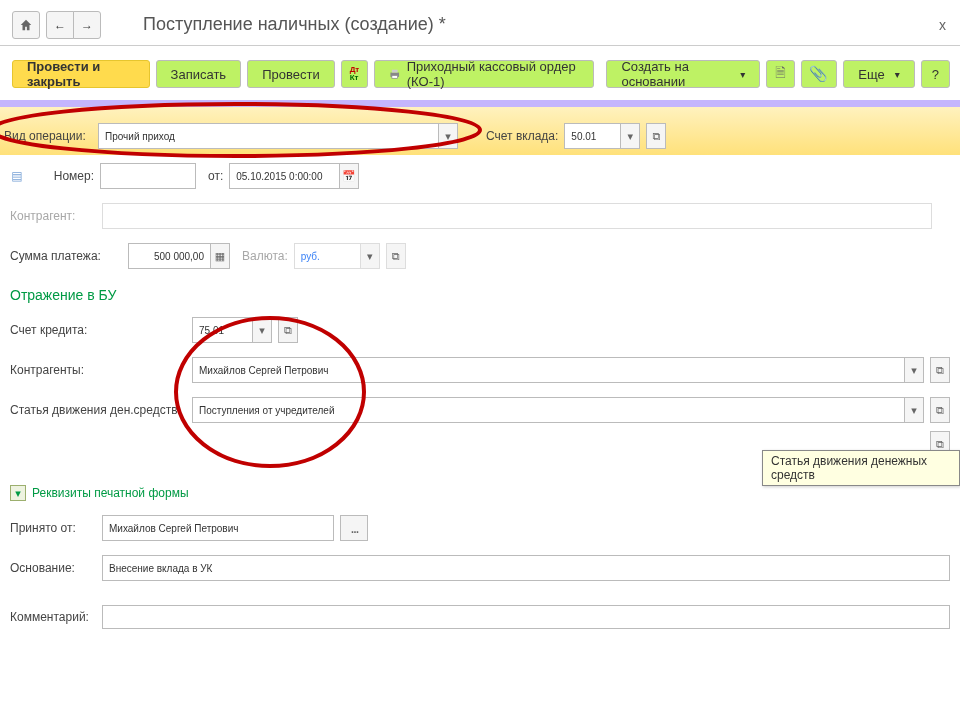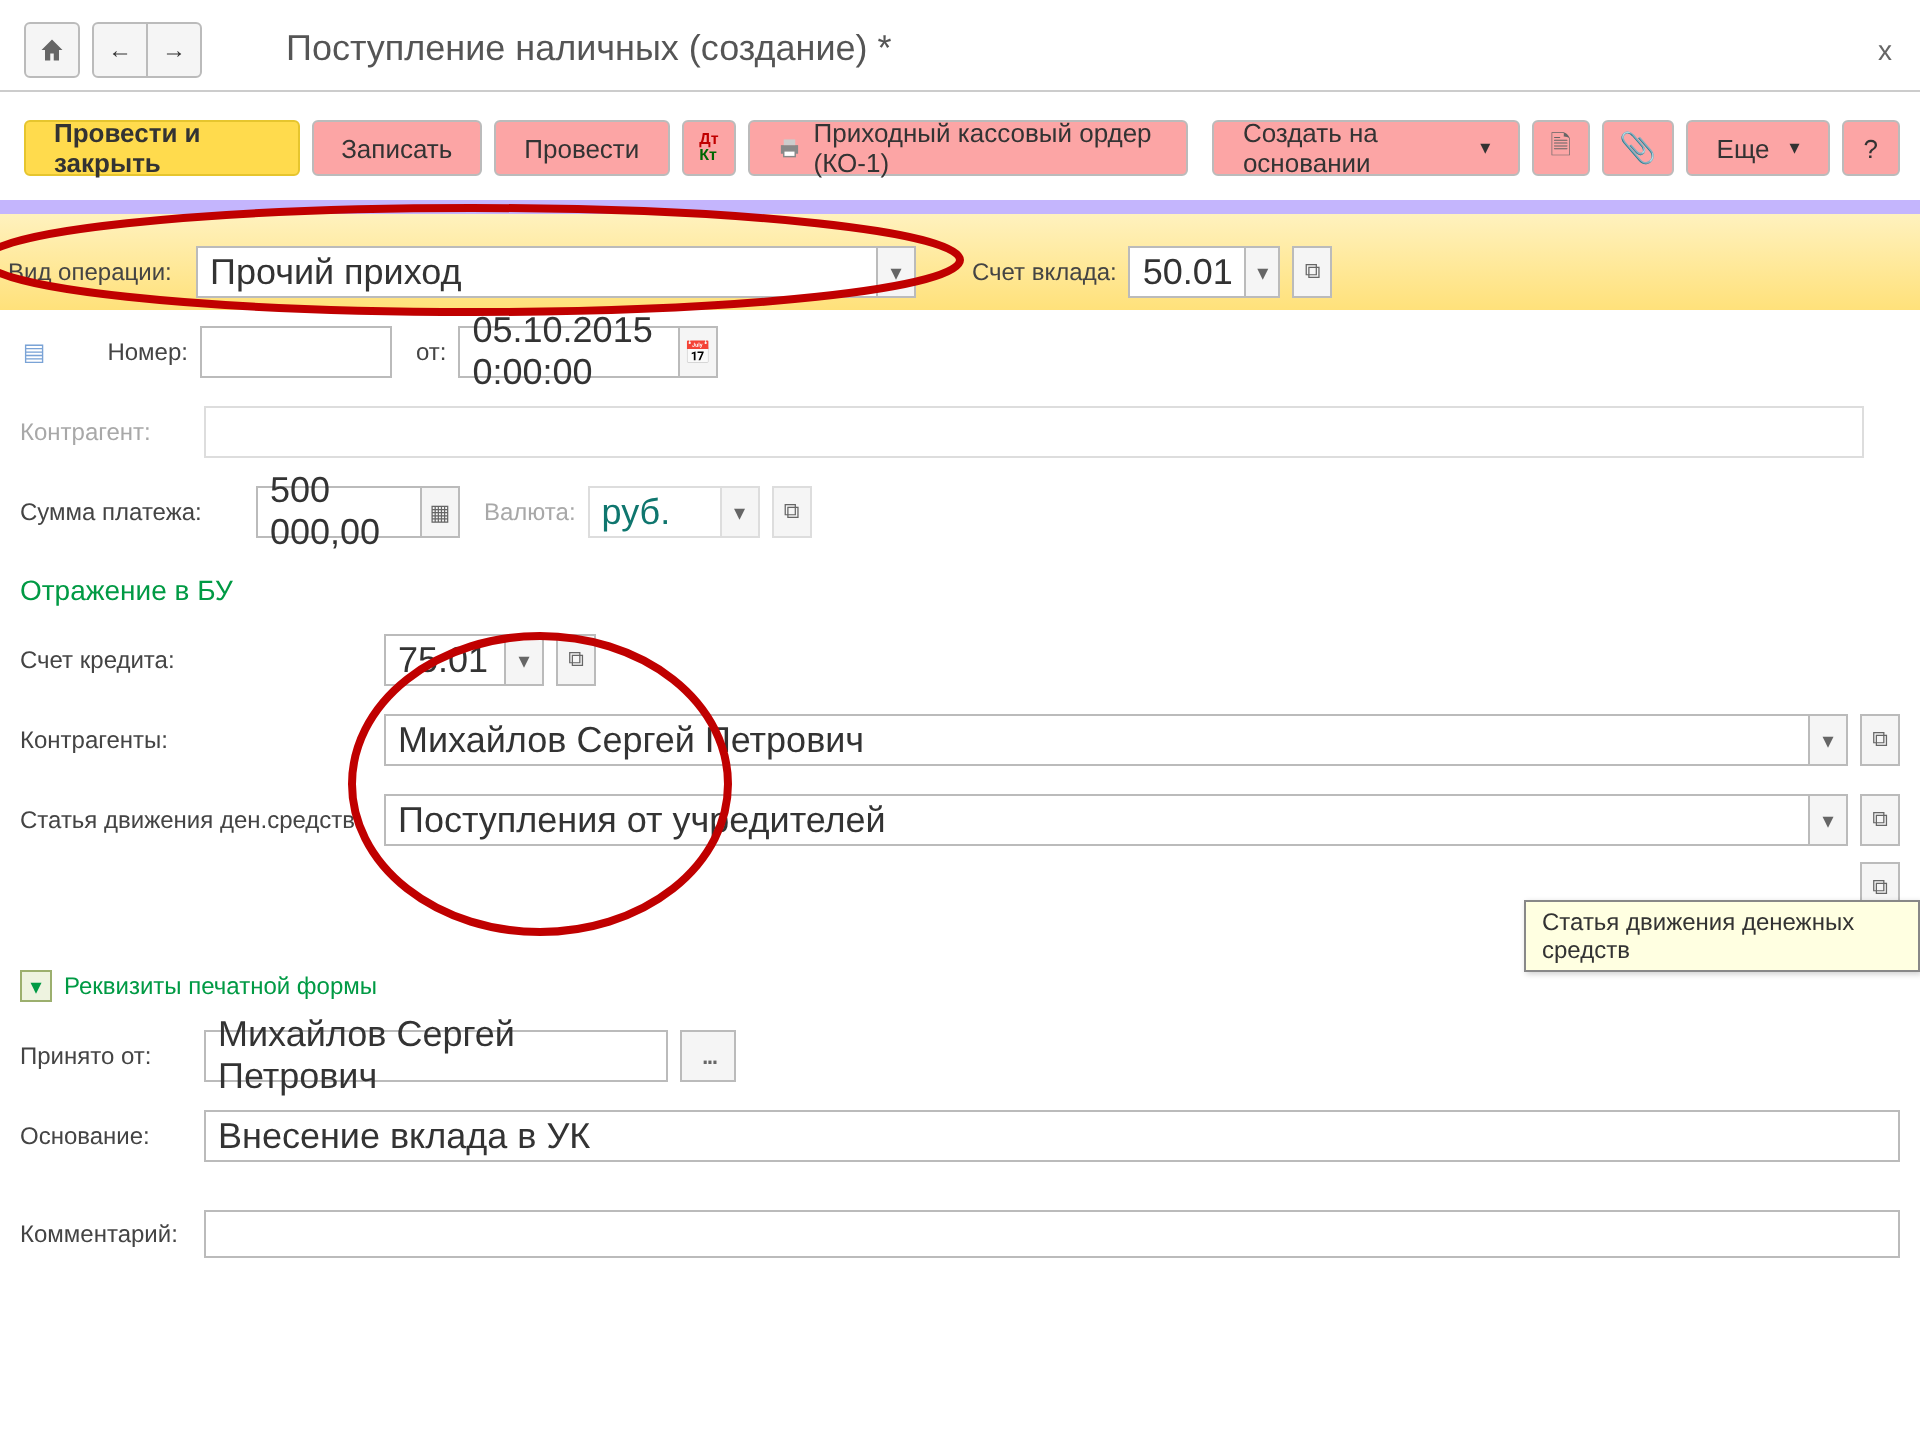--- a/index.html
+++ b/index.html
@@ -50,21 +50,21 @@
   }
   .toolbar {
     display: flex;
     align-items: center;
     padding: 14px 10px 12px 12px;
     gap: 6px;
     border-bottom: 7px solid #c4b5fd;
   }
   .btn {
     border: 1px solid #bbb;
-    background: #fca5a5;
+    background: #bef264;
     height: 28px;
     padding: 0 14px;
     display: inline-flex;
     align-items: center;
     gap: 6px;
     border-radius: 3px;
     cursor: pointer;
     font-size: 13px;
     color: #333;
   }
@@ -91,21 +91,21 @@
   .lbl-w1 { width: 86px; text-align: left; }
   .lbl-w0 { width: 88px; }
   .lbl-w2 { width: 176px; }
   .input, .select {
     border: 1px solid #bbb;
     height: 26px;
     padding: 0 6px;
     background: #fff;
     display: inline-flex;
     align-items: center;
-    font-size: 18px;
+    font-size: 10px;
   }
   .input.right { justify-content: flex-end; }
   .input-group { display:flex; }
   .input-group .input { border-right: none; }
   .mini-btn {
     border: 1px solid #bbb;
     background: #f5f5f5;
     width: 20px;
     height: 26px;
     display: inline-flex;
@@ -270,21 +270,21 @@
   <div class="row form">
     <span class="label" style="width:112px;">Сумма платежа:</span>
     <div class="input-group">
       <div class="input right" style="width:82px;">500 000,00</div>
       <div class="mini-btn">
           <span>▦</span>
         </div>
     </div>
     <span class="label dim" style="margin-left:6px;">Валюта:</span>
     <div class="input-group" style="width:86px;">
-      <div class="input flex1" style="color:#0f766e;border-color:#ddd;">руб.</div>
+      <div class="input flex1" style="color:#3b82f6;border-color:#ddd;">руб.</div>
       <div class="mini-btn" style="border-color:#ddd;">▾</div>
     </div>
     <div class="mini-btn" style="border-color:#ddd;">
         <span class="open-ext">⧉</span>
       </div>
   </div>
 
   <div class="section-title">Отражение в БУ</div>
 
   <div class="row form">

